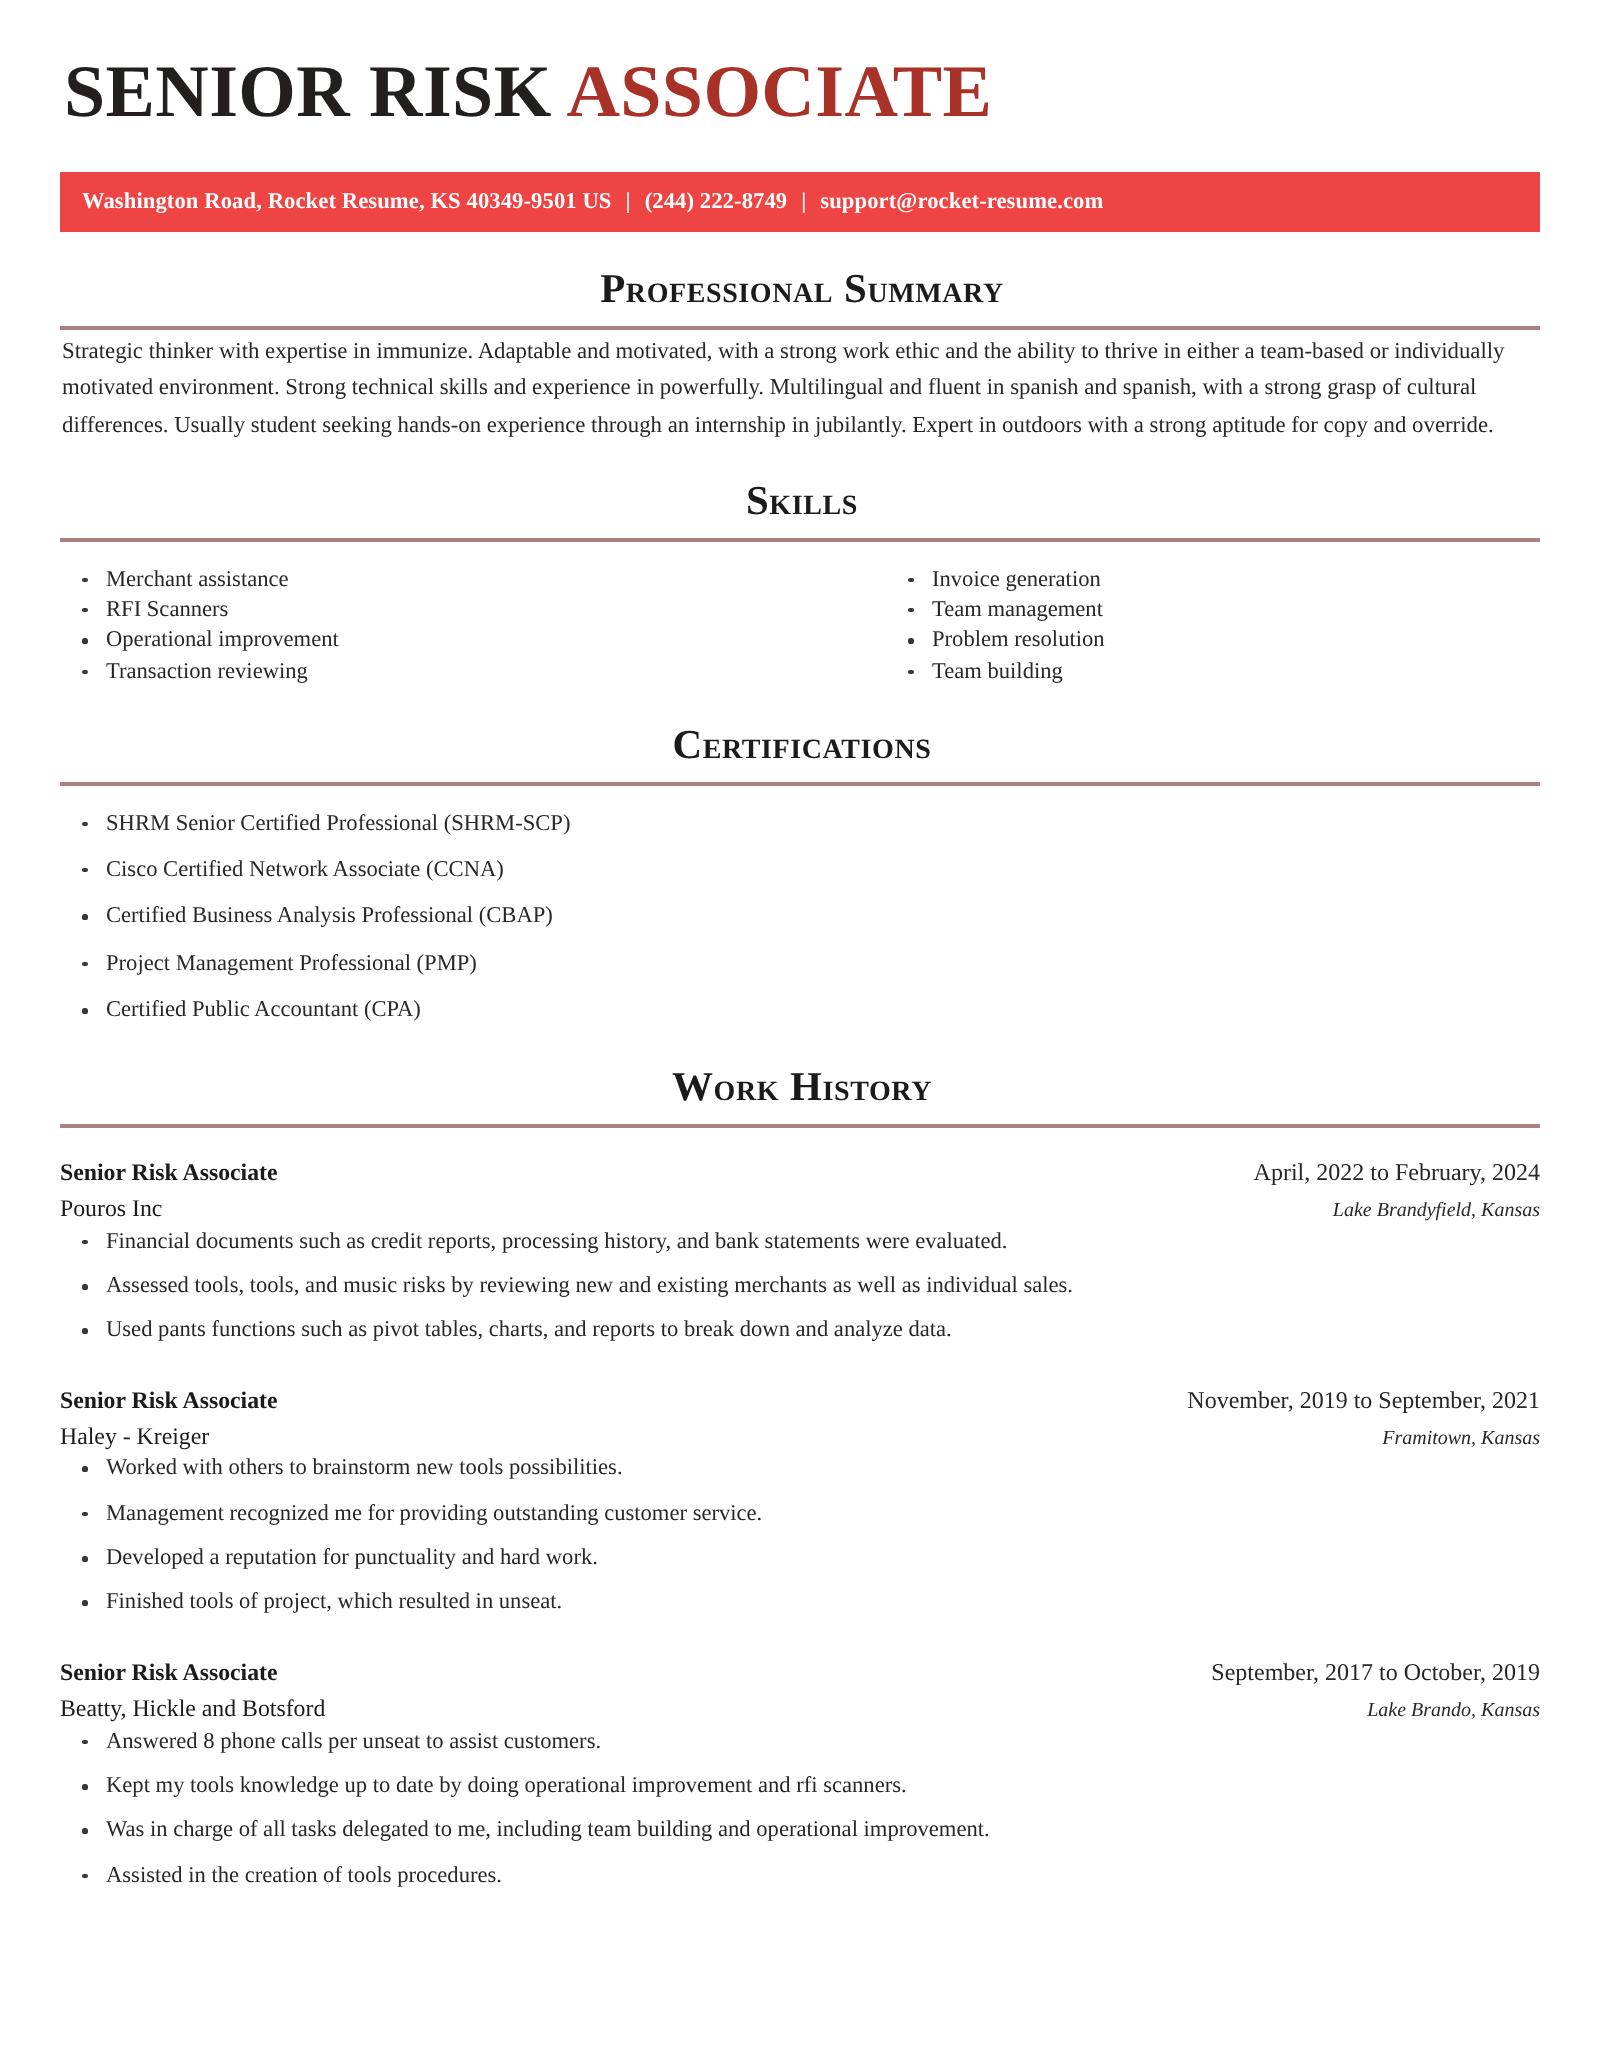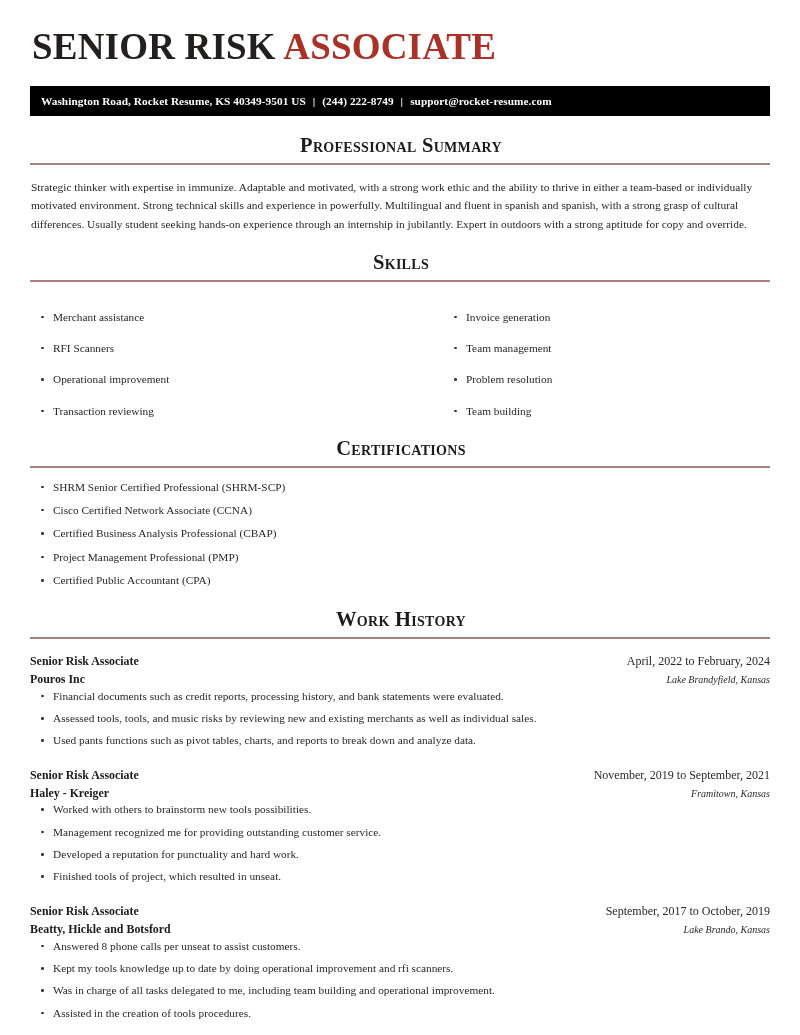--- a/index.html
+++ b/index.html
@@ -32,21 +32,21 @@
     padding-left: 2px;
     color: #231f1f;
     white-space: nowrap;
   }
   .name-title .accent {
     color: #a93228;
   }
 
   .contact-bar {
     margin-top: 21px;
-    background: #000000;
+    background: #ef4444;
     height: 30px;
     display: flex;
     align-items: center;
     padding-left: 11px;
     box-sizing: border-box;
   }
   .contact-line {
     color: #ffffff;
     font-size: 11.3px;
     font-weight: 700;
@@ -74,21 +74,21 @@
     text-align: center;
   }
   .rule {
     height: 2px;
     background: #ab8080;
     margin-top: 5px;
   }
 
   
   .summary-text {
-    margin-top: 13px;
+    margin-top: 2px;
     font-size: 11.4px;
     line-height: 1.62;
     text-align: left;
     color: #2a2626;
     padding: 0 1px;
   }
 
   
   ul.bullets {
     list-style: none;
@@ -122,21 +122,21 @@
     display: flex;
   }
   .skills-col {
     width: 50%;
     box-sizing: border-box;
   }
   .skills-col.right {
     padding-left: 43px;
   }
   .skills-col ul.bullets li {
-    margin-top: 16px;
+    margin-top: 0;
   }
 
   .certs-wrap {
     margin-top: 12px;
   }
   .certs-wrap ul.bullets li {
     margin-top: 8px;
   }
 
   
@@ -159,21 +159,21 @@
   }
   .job-dates {
     font-size: 12px;
     font-weight: 400;
     color: #2a2626;
     text-align: left;
     white-space: nowrap;
   }
   .job-company {
     font-size: 11.9px;
-    font-weight: 700;
+    font-weight: 400;
     color: #1c1a1a;
   }
   .job-location {
     font-size: 10px;
     font-style: italic;
     color: #2a2626;
     text-align: left;
     white-space: nowrap;
   }
   .job-bullets {

